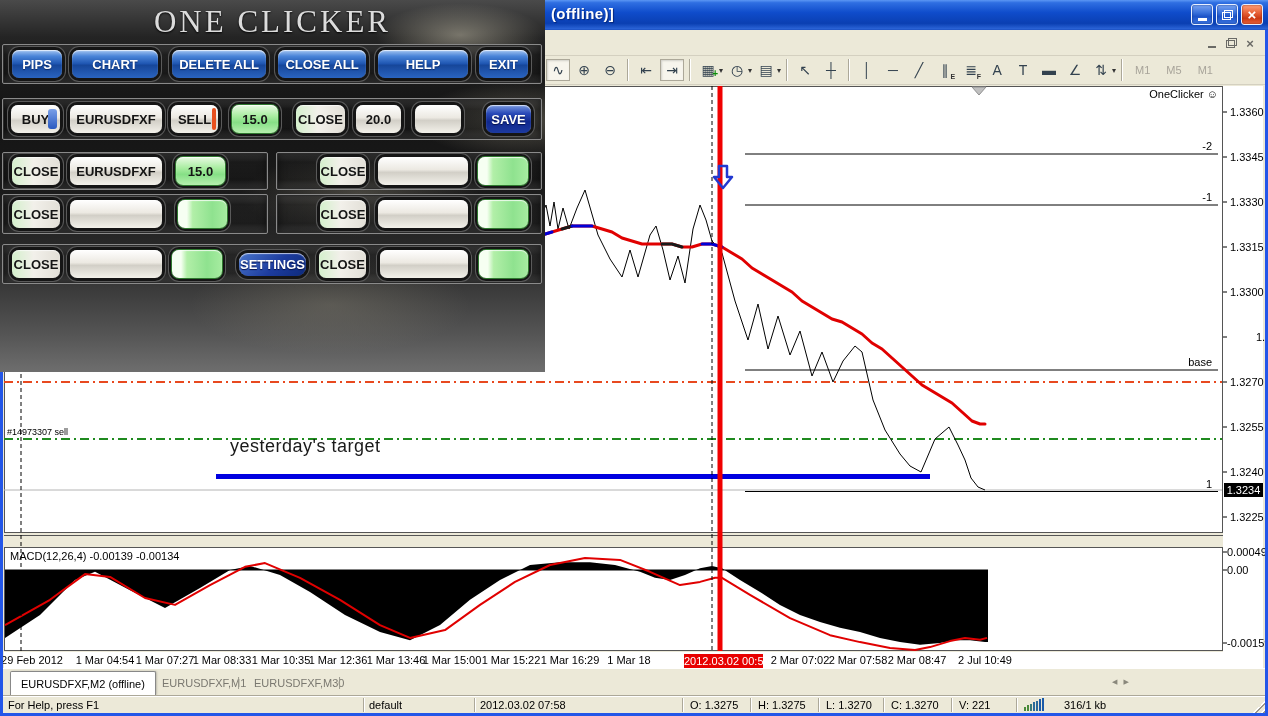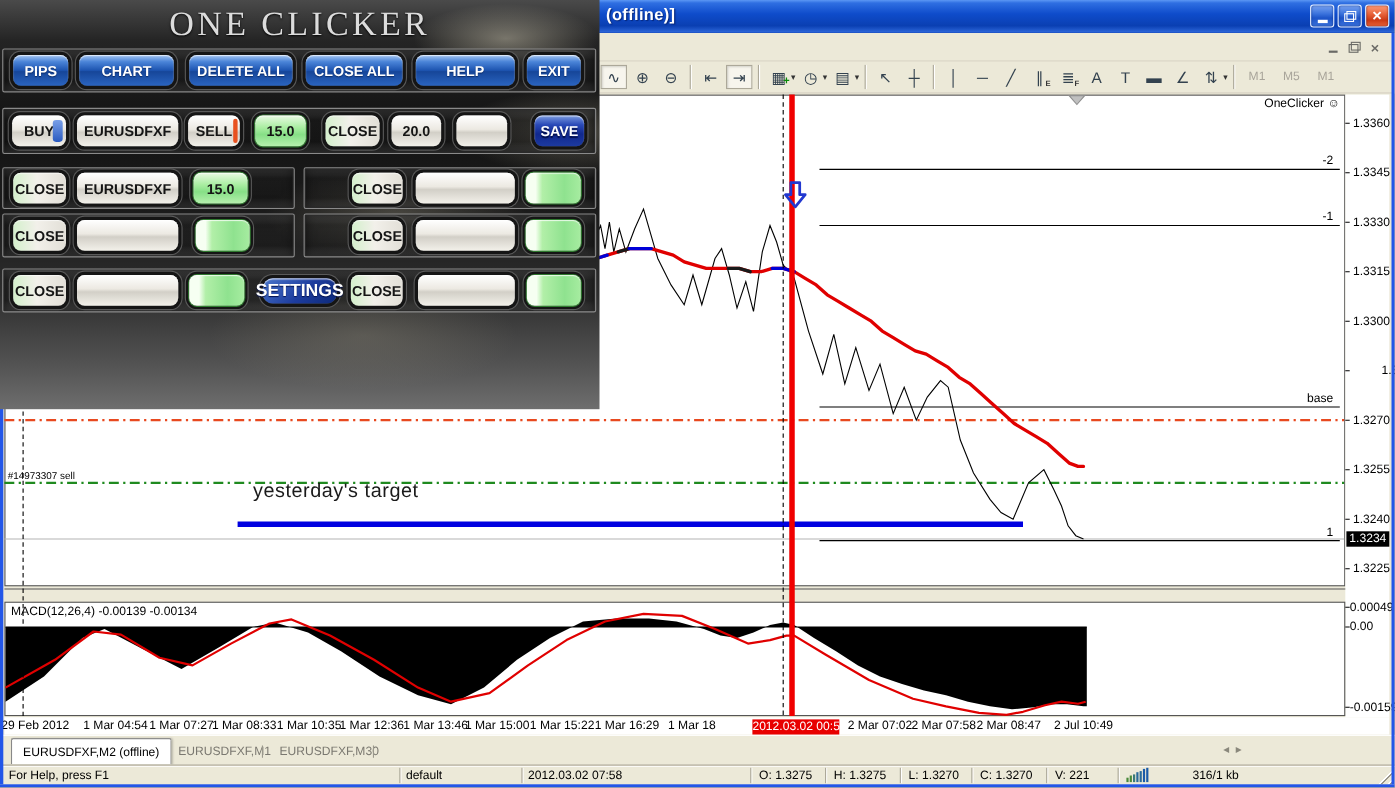--- a/index.html
+++ b/index.html
@@ -71,21 +71,21 @@
 .panel-title{position:absolute;top:4px;left:0;width:100%;text-align:center;font-family:"Liberation Serif",serif;font-size:31px;font-weight:normal;color:#dcdcdc;letter-spacing:3px;text-shadow:0 1px 2px #000}
 .panel-version{position:absolute;top:38px;left:0;width:100%;text-align:center;font-size:9px;color:#8a8a8a;letter-spacing:2px}
 .pgroup{position:absolute;border:1px solid #8a8a8a;border-radius:2px;
  background:linear-gradient(180deg,rgba(90,90,90,.5),rgba(30,30,30,.4) 25%,rgba(20,20,20,.4) 75%,rgba(80,80,80,.5));
  box-shadow:inset 0 0 0 1px #2a2a2a,inset 0 0 10px rgba(0,0,0,.6)}
 .pbtn{position:absolute;border-radius:7px;display:flex;align-items:center;justify-content:center;
  font-weight:bold;font-size:13px;cursor:default;
  box-shadow:0 0 0 3px #151515,0 0 0 4px #5a5a5a,inset 0 1px 1px rgba(255,255,255,.7)}
 .pbtn.blue{background:linear-gradient(180deg,#a6c6f2 0%,#4a84d8 22%,#1d54b0 50%,#164699 54%,#2a64c0 100%);color:#fff;text-shadow:0 1px 1px #0a2a66}
 .pbtn.save{background:linear-gradient(180deg,#7a9ae0 0%,#2a4ab8 30%,#10288e 60%,#1d3aa0 100%);color:#fff;text-shadow:0 1px 1px #020f4a}
-.pbtn.settings{background:linear-gradient(135deg,#4a76cc 0%,#1d3c9e 55%,#0d2a7a 100%);color:#fff;font-size:16px;border-radius:9px;text-shadow:0 1px 1px #020f4a}
+.pbtn.settings{background:linear-gradient(135deg,#4a76cc 0%,#1d3c9e 55%,#0d2a7a 100%);color:#fff;font-size:13px;border-radius:9px;text-shadow:0 1px 1px #020f4a}
 .pbtn.silver{background:linear-gradient(180deg,#fff 0%,#ece9e2 45%,#d2cfc7 55%,#f3f1ea 100%);color:#151515}
 .pbtn.green{background:linear-gradient(180deg,#e8fae2 0%,#a8eda0 40%,#86df86 62%,#b6f0ae 100%);color:#151515;box-shadow:0 0 0 1px #2f7a2f,0 0 0 3px #151515,0 0 0 4px #5a5a5a,inset 0 1px 1px rgba(255,255,255,.8)}
 .pbtn.greenblank{background:linear-gradient(90deg,#f6fff2 0 18%,#b2efa8 30%,#8fe28f 70%,#a6eca0 100%);box-shadow:0 0 0 1px #2f7a2f,0 0 0 3px #151515,0 0 0 4px #5a5a5a,inset 0 1px 1px rgba(255,255,255,.8)}
 .pbtn.closeb{background:linear-gradient(90deg,#d4f0cc 0%,#f2f0ea 45%,#e2dfd7 100%);color:#151515}
 .pbtn.buy{background:linear-gradient(180deg,#fff 0%,#ece9e2 45%,#d2cfc7 55%,#f3f1ea 100%);color:#151515}
 .pbtn .edge-blue{position:absolute;right:3px;top:15%;width:9px;height:70%;background:linear-gradient(180deg,#7aa0e8,#2a5ac0);border-radius:3px}
 .pbtn .edge-red{position:absolute;right:2px;top:12%;width:4px;height:76%;background:#e8511f;border-radius:2px}
 svg{position:absolute;left:0;top:0;z-index:1;pointer-events:none}
 #chart-labels{position:absolute;left:0;top:0;width:1268px;height:716px;z-index:1;pointer-events:none}
 </style>
@@ -261,21 +261,21 @@
       <div class="scell" style="left: 682px; width: 67px; padding-left: 8px;">O: 1.3275</div>
       <span class="ssep" style="left: 750px;"></span>
       <div class="scell" style="left: 750px; width: 67px; padding-left: 8px;">H: 1.3275</div>
       <span class="ssep" style="left: 818px;"></span>
       <div class="scell" style="left: 818px; width: 64px; padding-left: 8px;">L: 1.3270</div>
       <span class="ssep" style="left: 883px;"></span>
       <div class="scell" style="left: 883px; width: 67px; padding-left: 8px;">C: 1.3270</div>
       <span class="ssep" style="left: 951px;"></span>
       <div class="scell" style="left: 951px; width: 64px; padding-left: 8px;">V: 221</div>
       <span class="ssep" style="left: 1016px;"></span>
-      <div class="scell" style="left: 1016px; width: 230px; padding-left: 68px;">316/1 kb<span class="netbars">
+      <div class="scell" style="left: 1016px; width: 230px; padding-left: 48px;">316/1 kb<span class="netbars">
           <span style="height: 4px; background: rgb(74, 138, 58);"></span>
           <span style="height: 6px; background: rgb(74, 138, 58);"></span>
           <span style="height: 7px; background: rgb(58, 122, 122);"></span>
           <span style="height: 9px; background: rgb(42, 106, 154);"></span>
           <span style="height: 10px; background: rgb(42, 106, 154);"></span>
           <span style="height: 12px; background: rgb(26, 90, 168);"></span>
           <span style="height: 13px; background: rgb(26, 90, 168);"></span>
         </span></div>
       <div class="grip"></div>
     </div>

